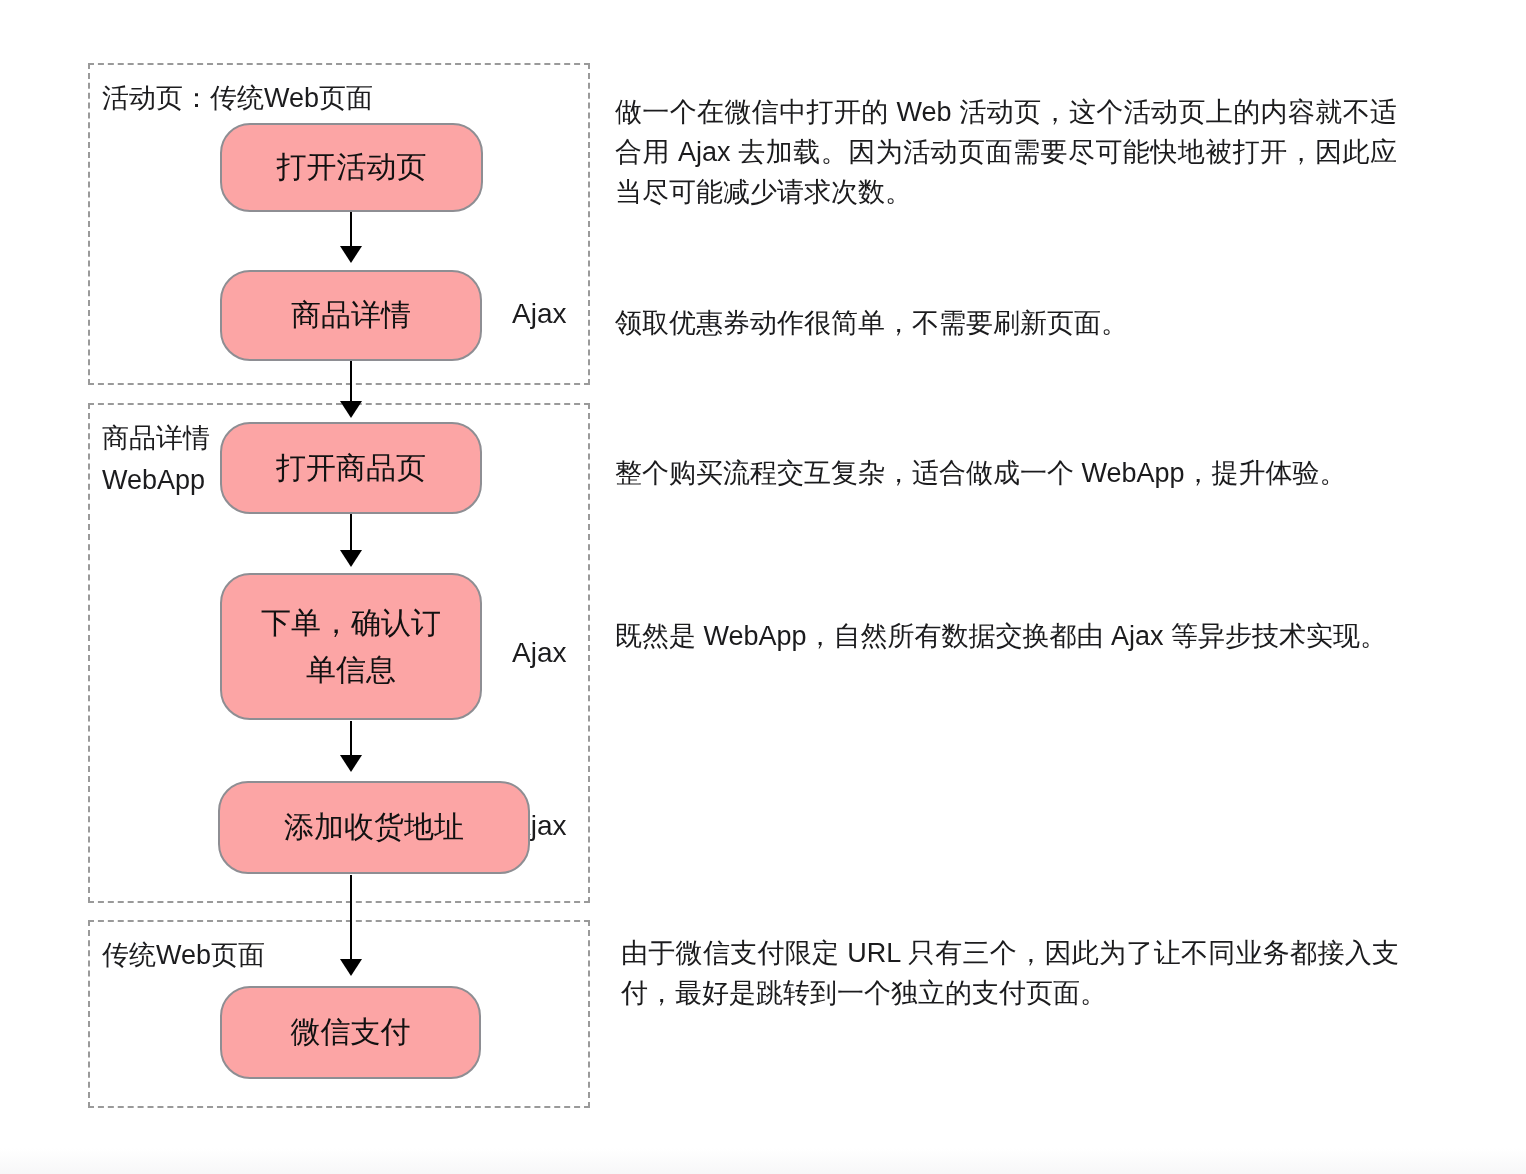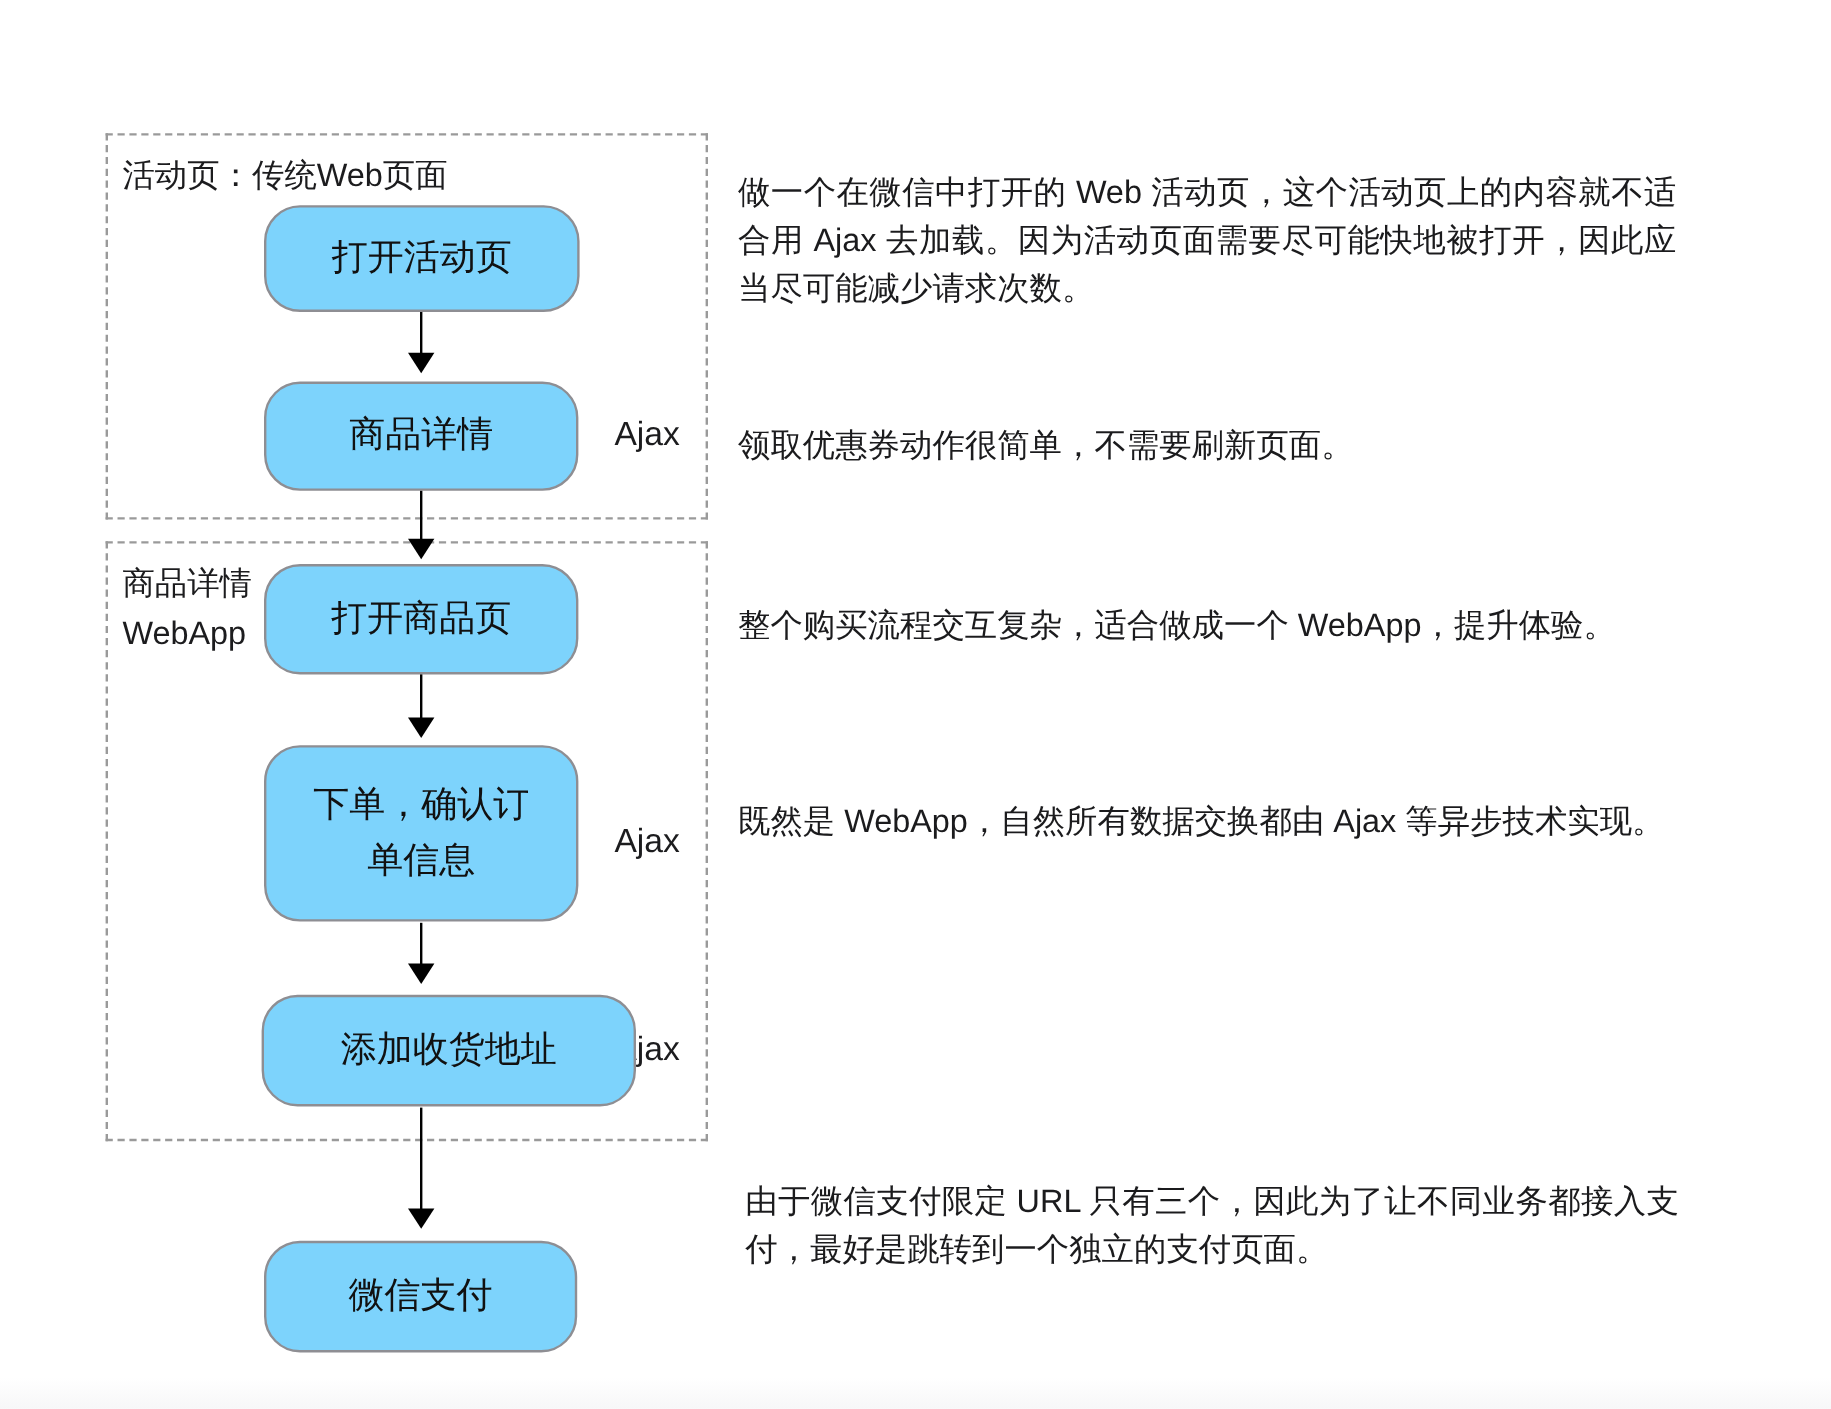--- a/index.html
+++ b/index.html
@@ -4,21 +4,21 @@
 <style>
   * { margin: 0; padding: 0; box-sizing: border-box; }
   html, body { background: #ffffff; }
   body {
     width: 1526px; height: 1174px;
     position: relative;
     overflow: hidden;
     font-family: "Liberation Sans", sans-serif;
     color: #1c1c1e;
   }
-  .canvas { position: absolute; inset: 0; margin-top: 48px; }
+  .canvas { position: absolute; inset: 0; }
 
   
   .section {
     position: absolute;
     border: 2px dashed #9a9a9a;
     background: transparent;
   }
   .section-label {
     position: absolute;
     left: 12px; top: 12px;
@@ -26,21 +26,21 @@
     line-height: 42px;
     color: #1c1c1e;
     white-space: nowrap;
   }
 
   
   .node {
     position: absolute;
     border: 2px solid #8e8e93;
     border-radius: 30px;
-    background: #7dd3fc;
+    background: #fca5a5;
     display: flex;
     align-items: center;
     justify-content: center;
     text-align: center;
     font-size: 30px;
     line-height: 1.55;
     color: #111111;
     padding: 0 32px;
     z-index: 2;
   }
@@ -98,20 +98,25 @@
     </div>
   </div>
 
   <div class="section" style="left:88px; top:403px; width:502px; height:500px;">
     <div class="section-label">
       <div>商品详情</div>
       <div>WebApp</div>
     </div>
   </div>
 
+  <div class="section" style="left:88px; top:920px; width:502px; height:188px;">
+    <div class="section-label">
+      <div>传统Web页面</div>
+    </div>
+  </div>
 
   <div class="node" style="left:220px; top:123px; width:263px; height:89px;">
     <span>打开活动页</span>
   </div>
 
   <div class="node" style="left:220px; top:270px; width:262px; height:91px;">
     <span>商品详情</span>
   </div>
 
   <div class="node" style="left:220px; top:422px; width:262px; height:92px;">

